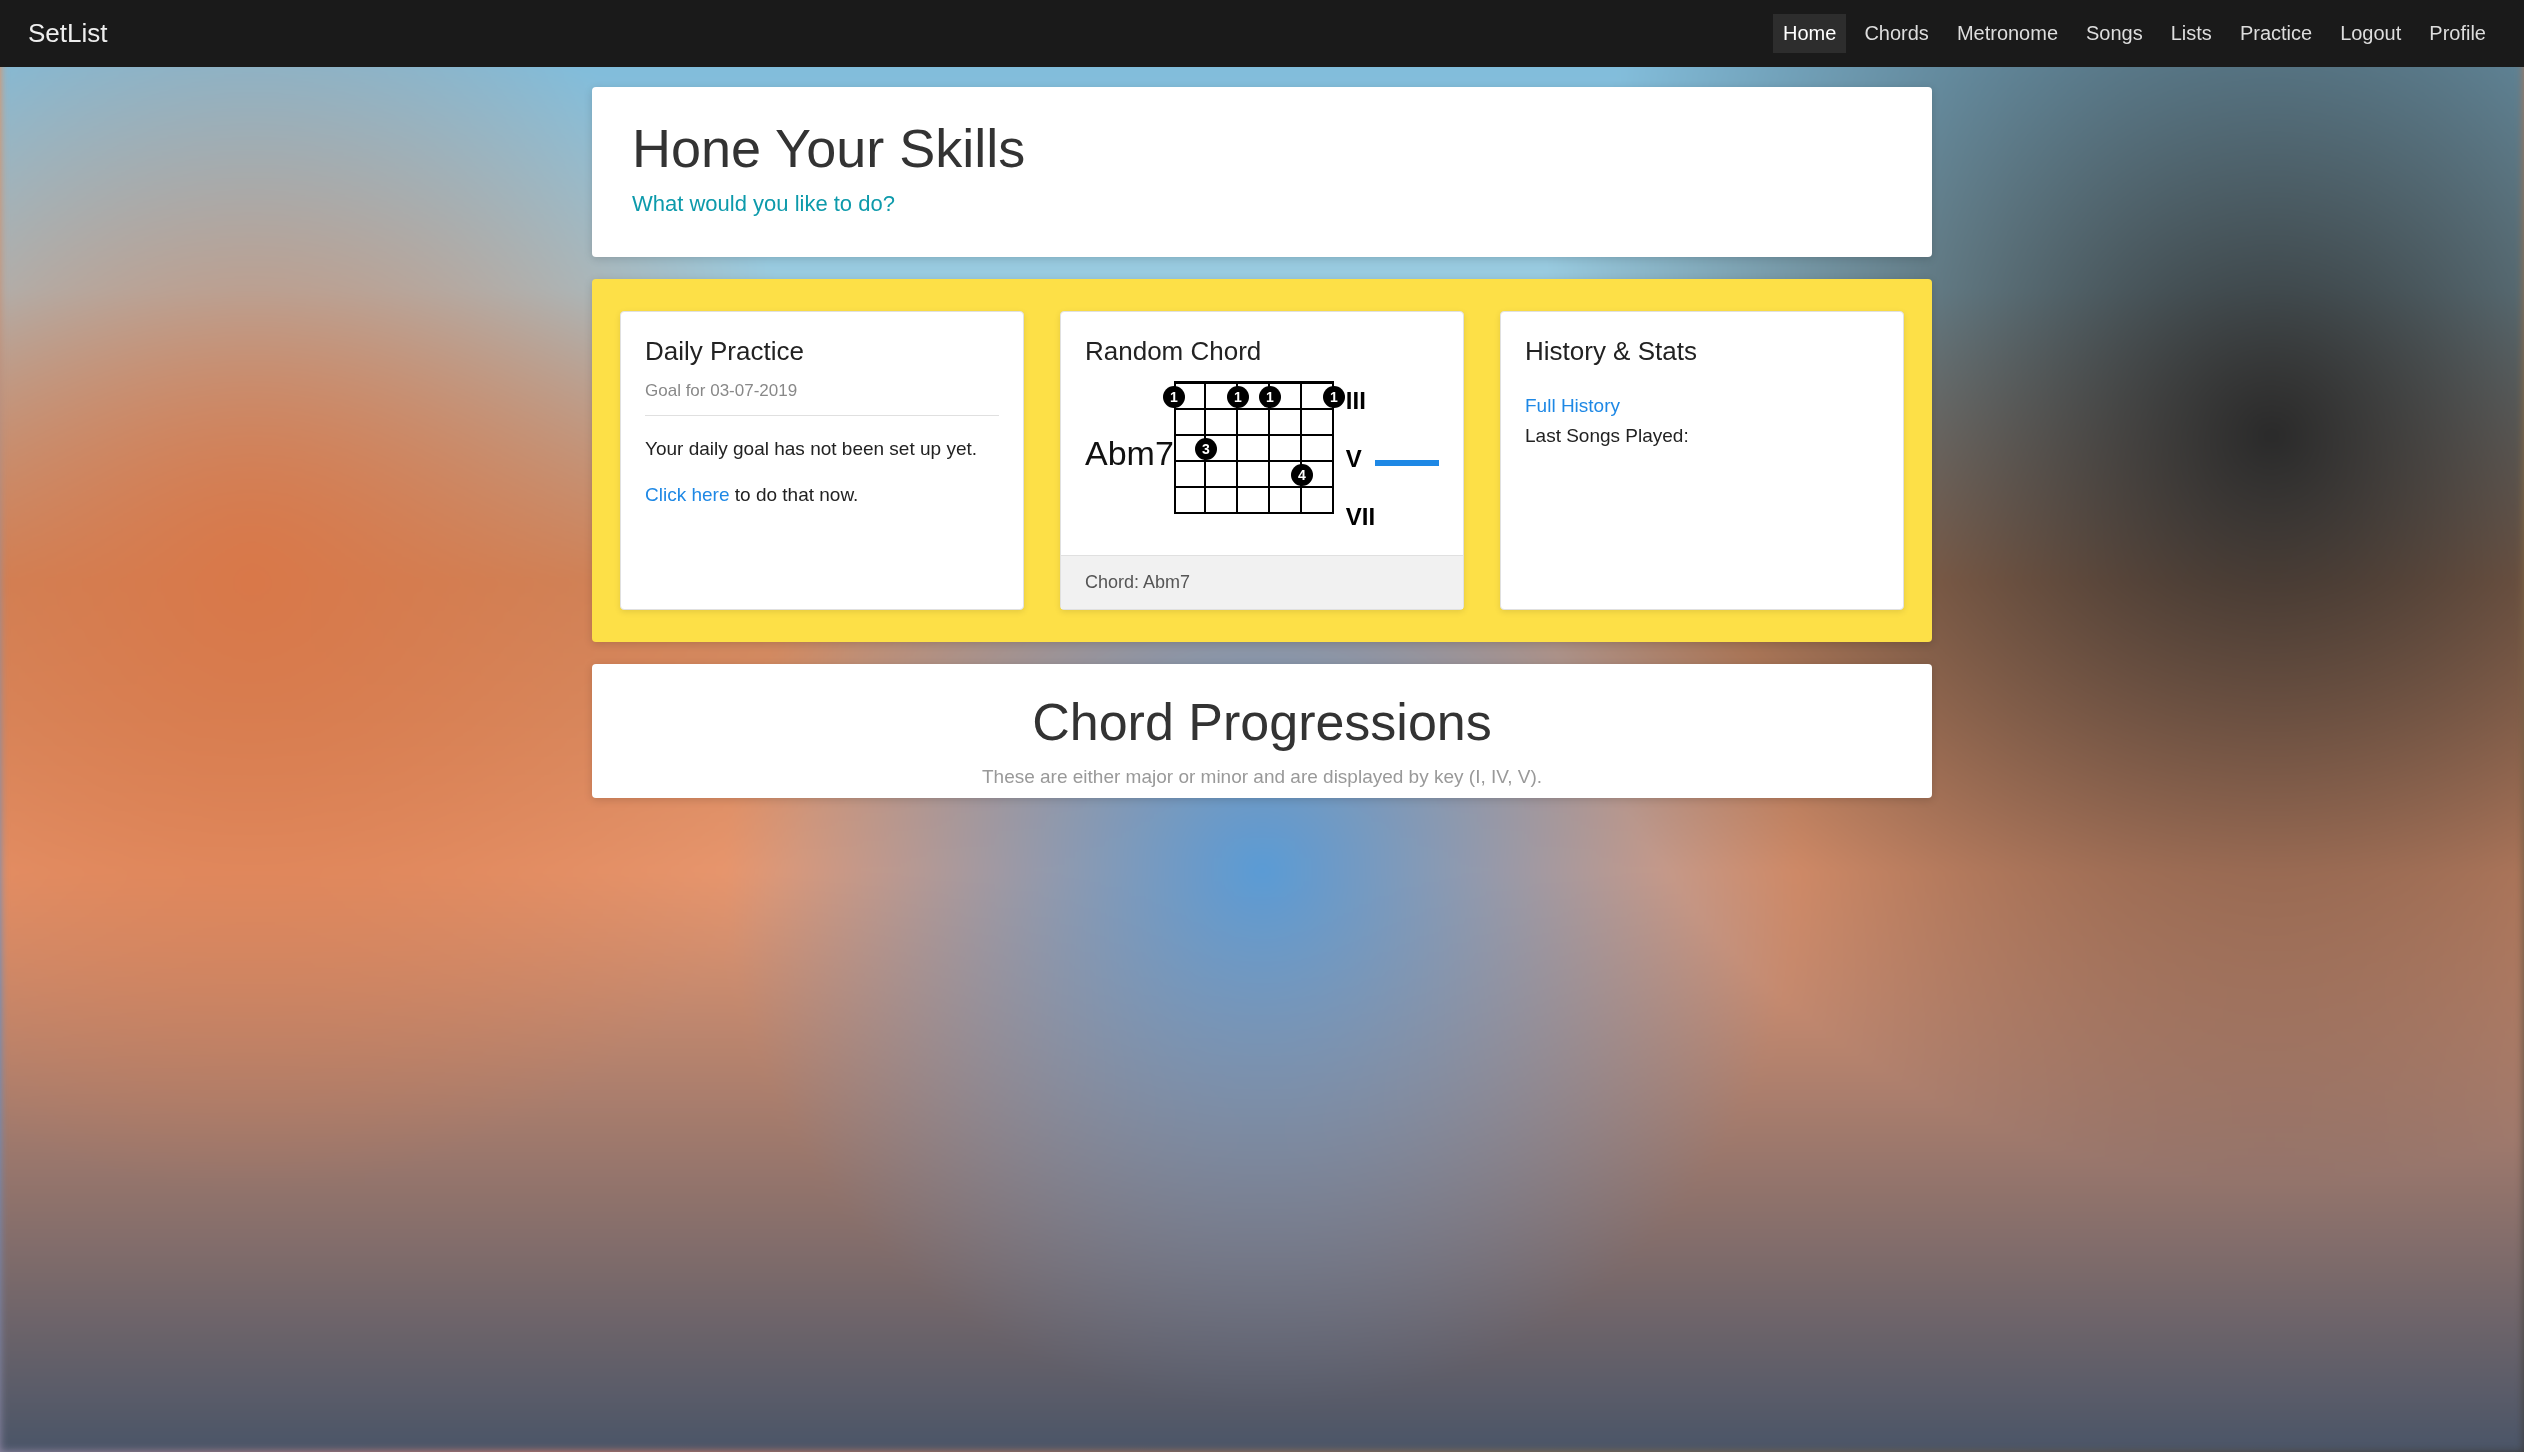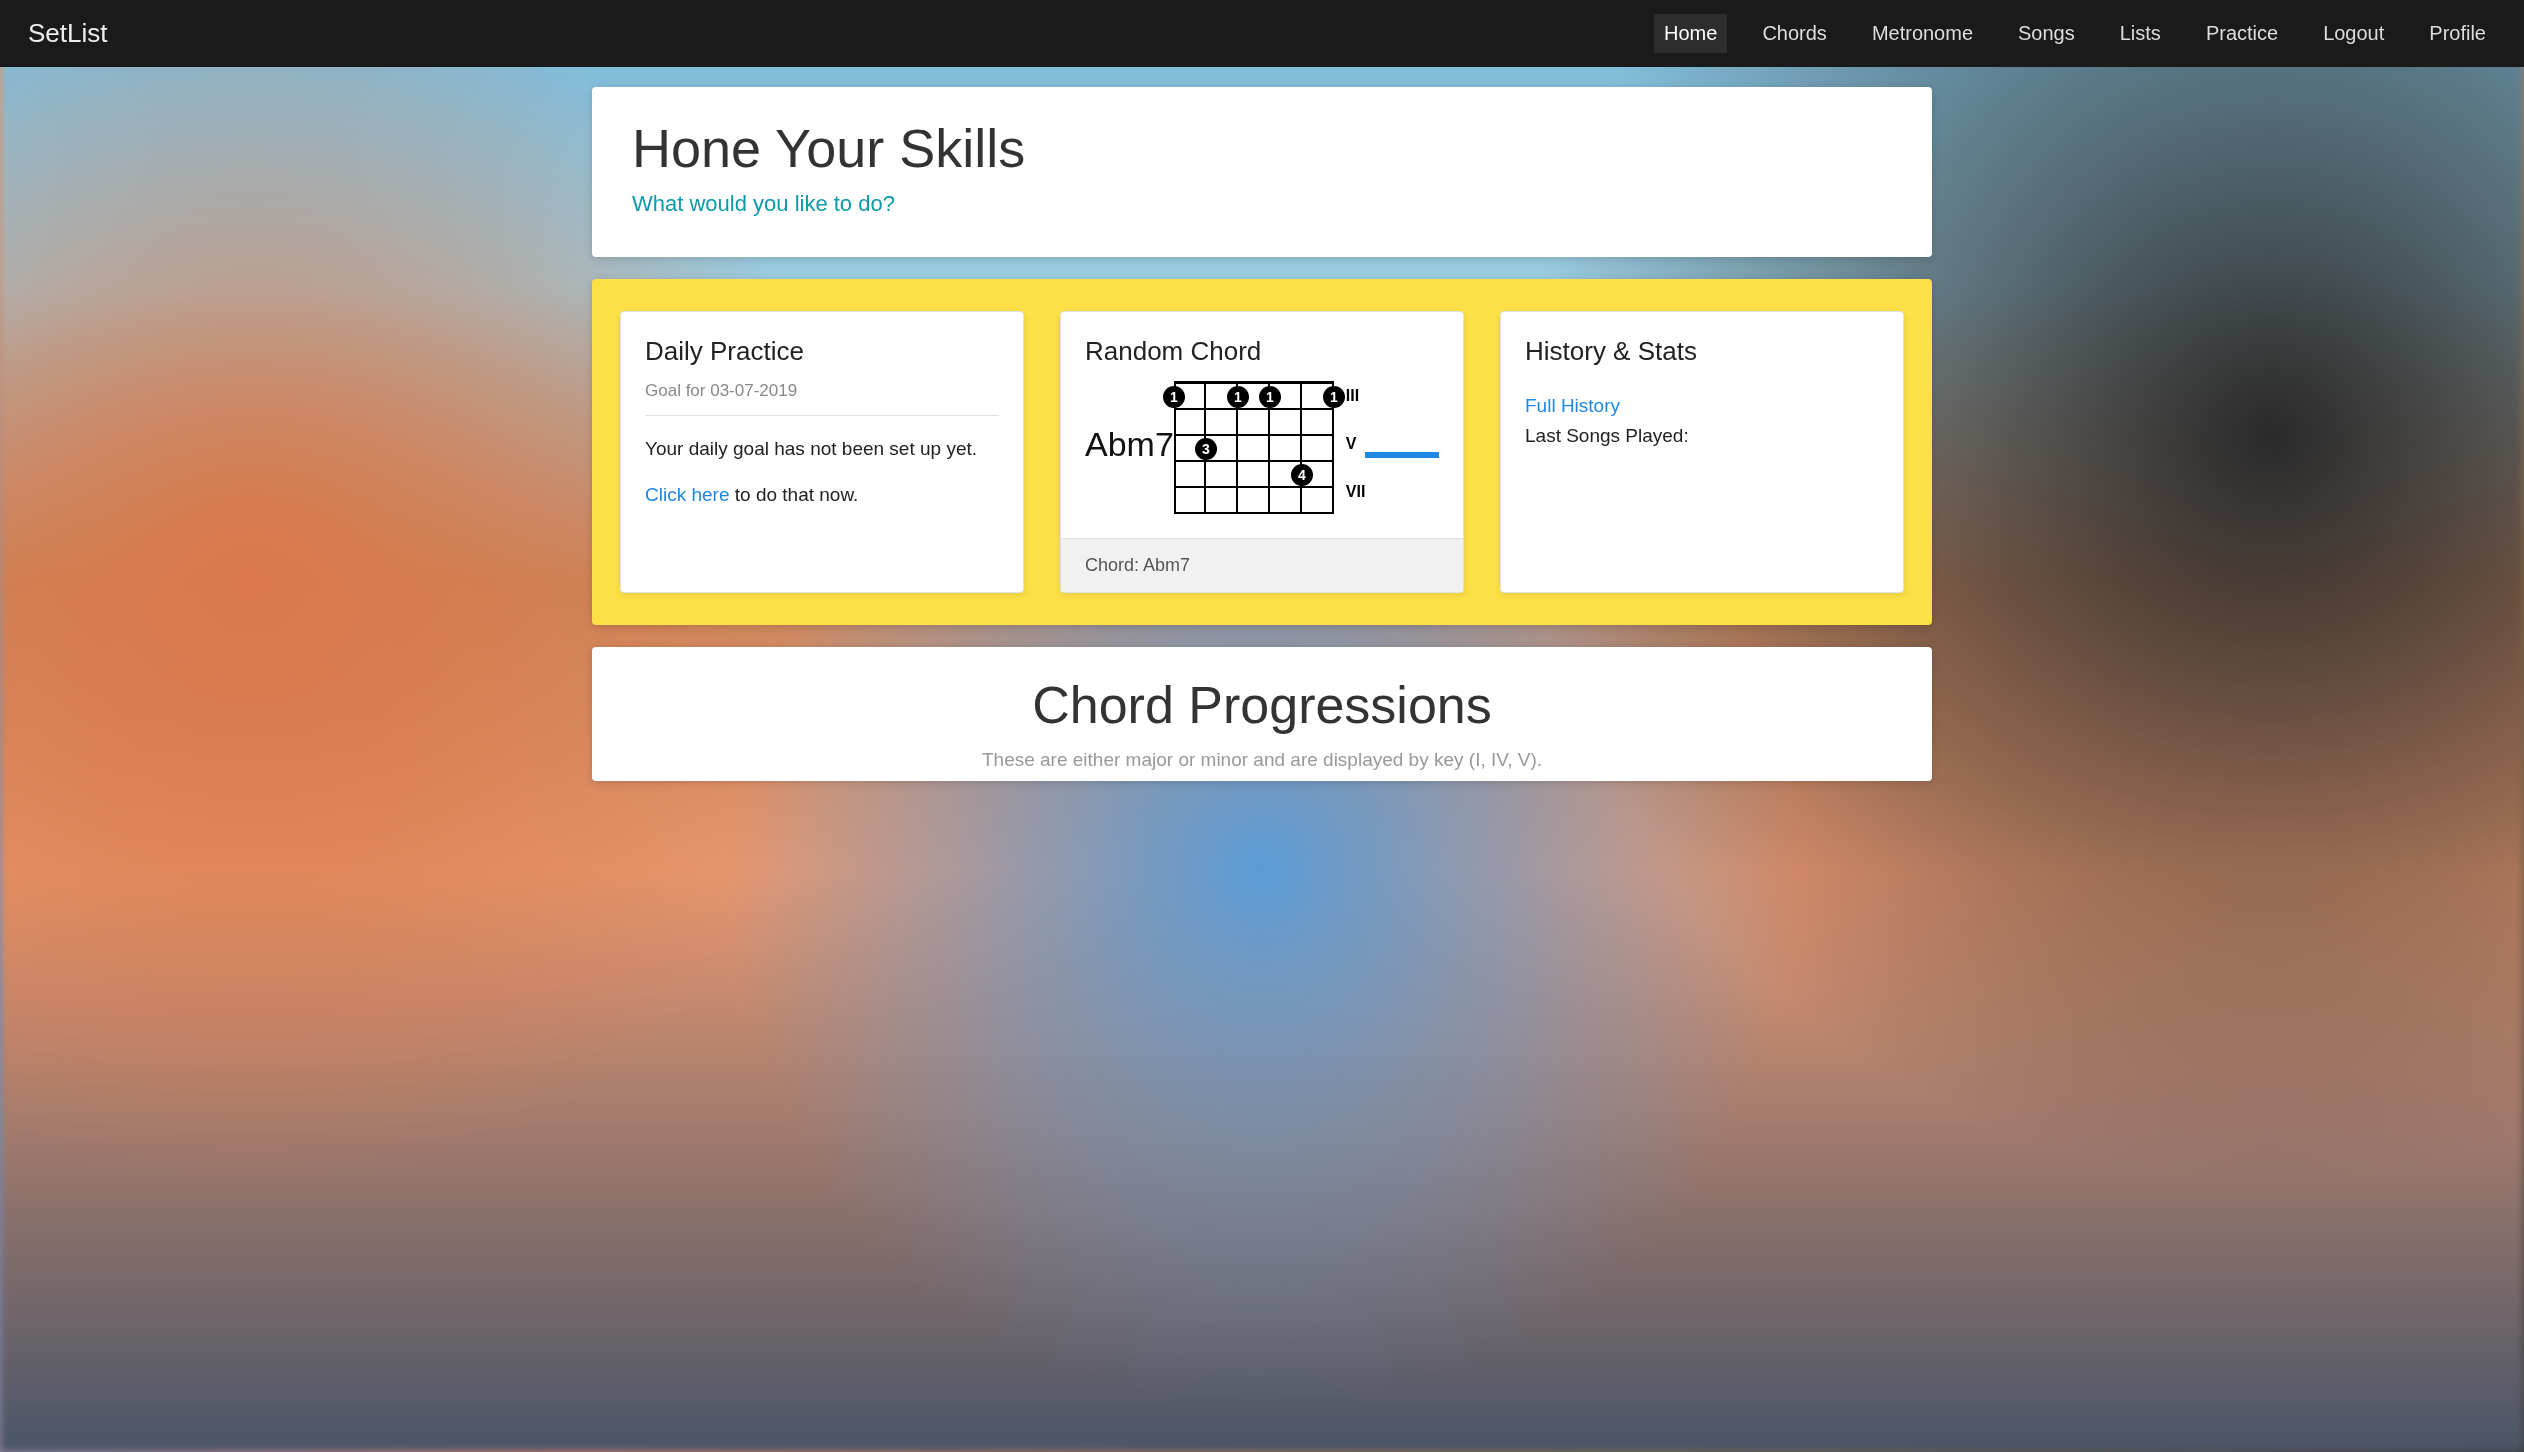--- a/index.html
+++ b/index.html
@@ -29,21 +29,21 @@
       position: relative;
       z-index: 10;
     }
     .brand {
       color: #eee;
       font-size: 26px;
       font-weight: 300;
     }
     .nav-links {
       display: flex;
-      gap: 25px;
+      gap: 8px;
       padding-left: 35px;
     }
     .nav-link {
       color: #ddd;
       font-size: 20px;
       padding: 8px 10px;
       text-decoration: none;
       font-weight: 300;
       cursor: pointer;
     }
@@ -170,21 +170,21 @@
       display: flex;
       align-items: center;
       justify-content: center;
       transform: translate(-50%, -50%);
     }
     .fret-labels {
       display: flex;
       flex-direction: column;
       gap: 30px;
       padding-top: 6px;
-      font-size: 16px;
+      font-size: 24px;
       font-weight: bold;
     }
     .progress-bar {
       width: 100%;
       max-width: 320px;
       height: 6px;
       background: #1e88e5;
       margin-top: 14px;
     }
     .stats-body {

